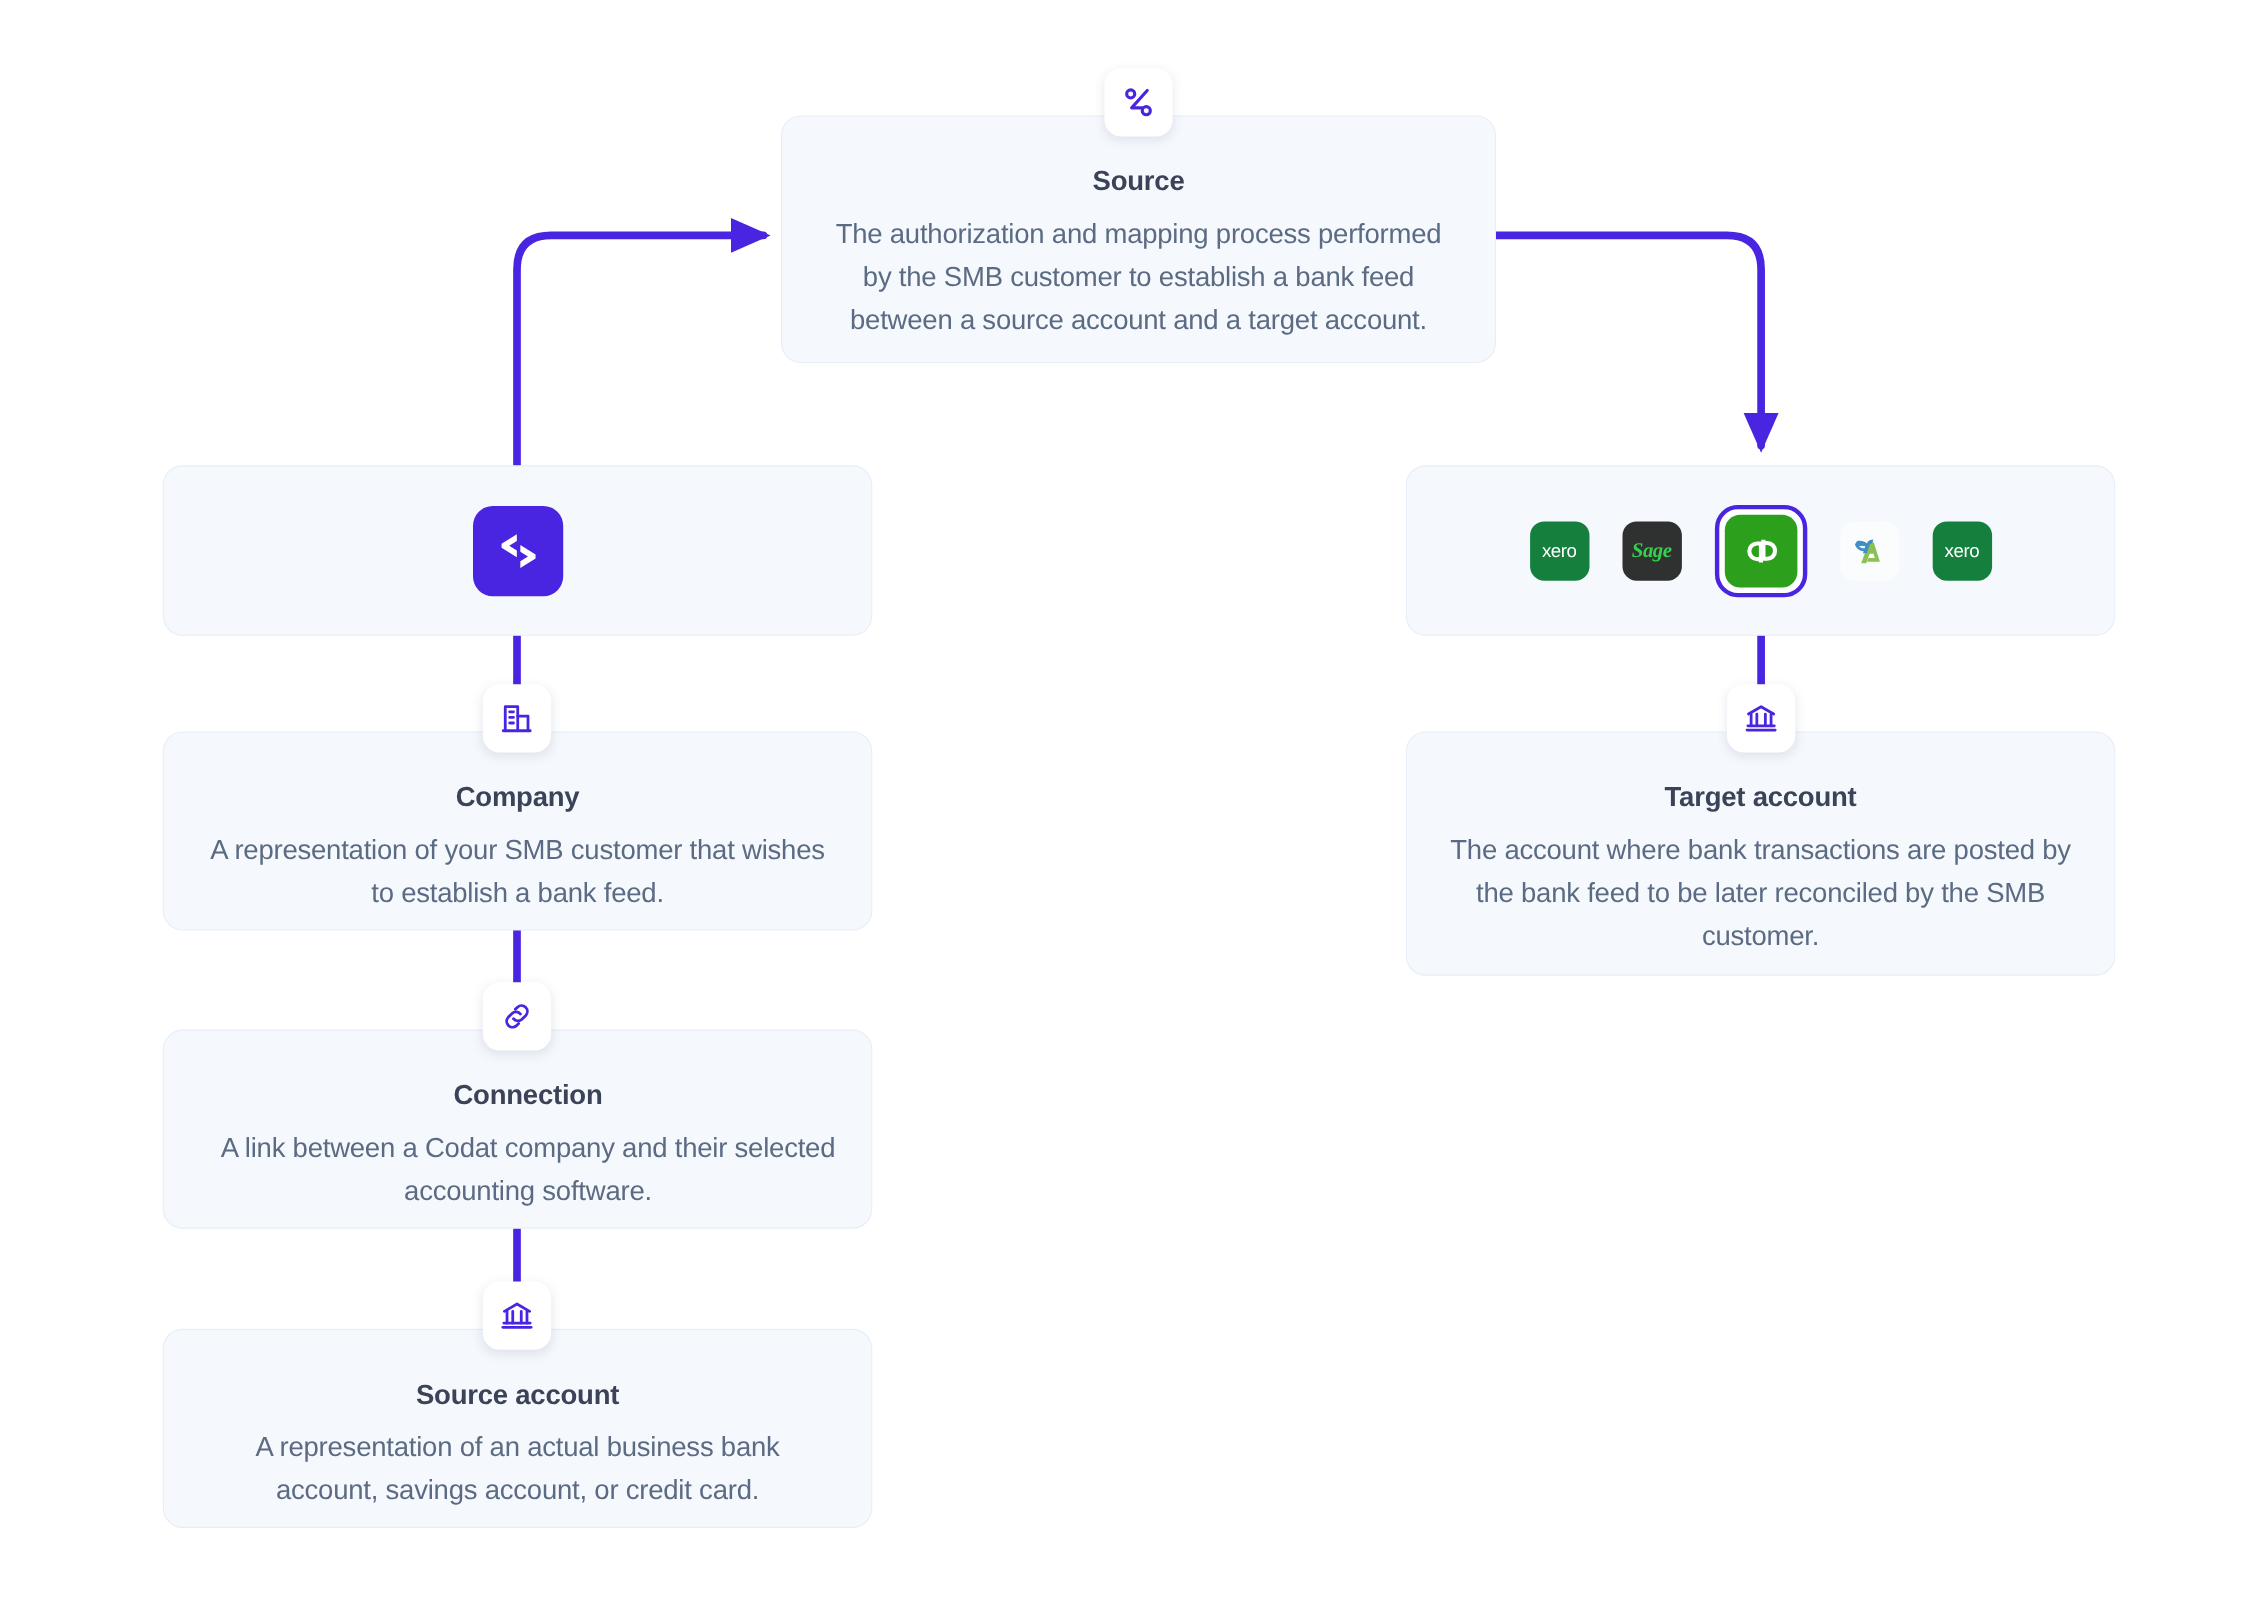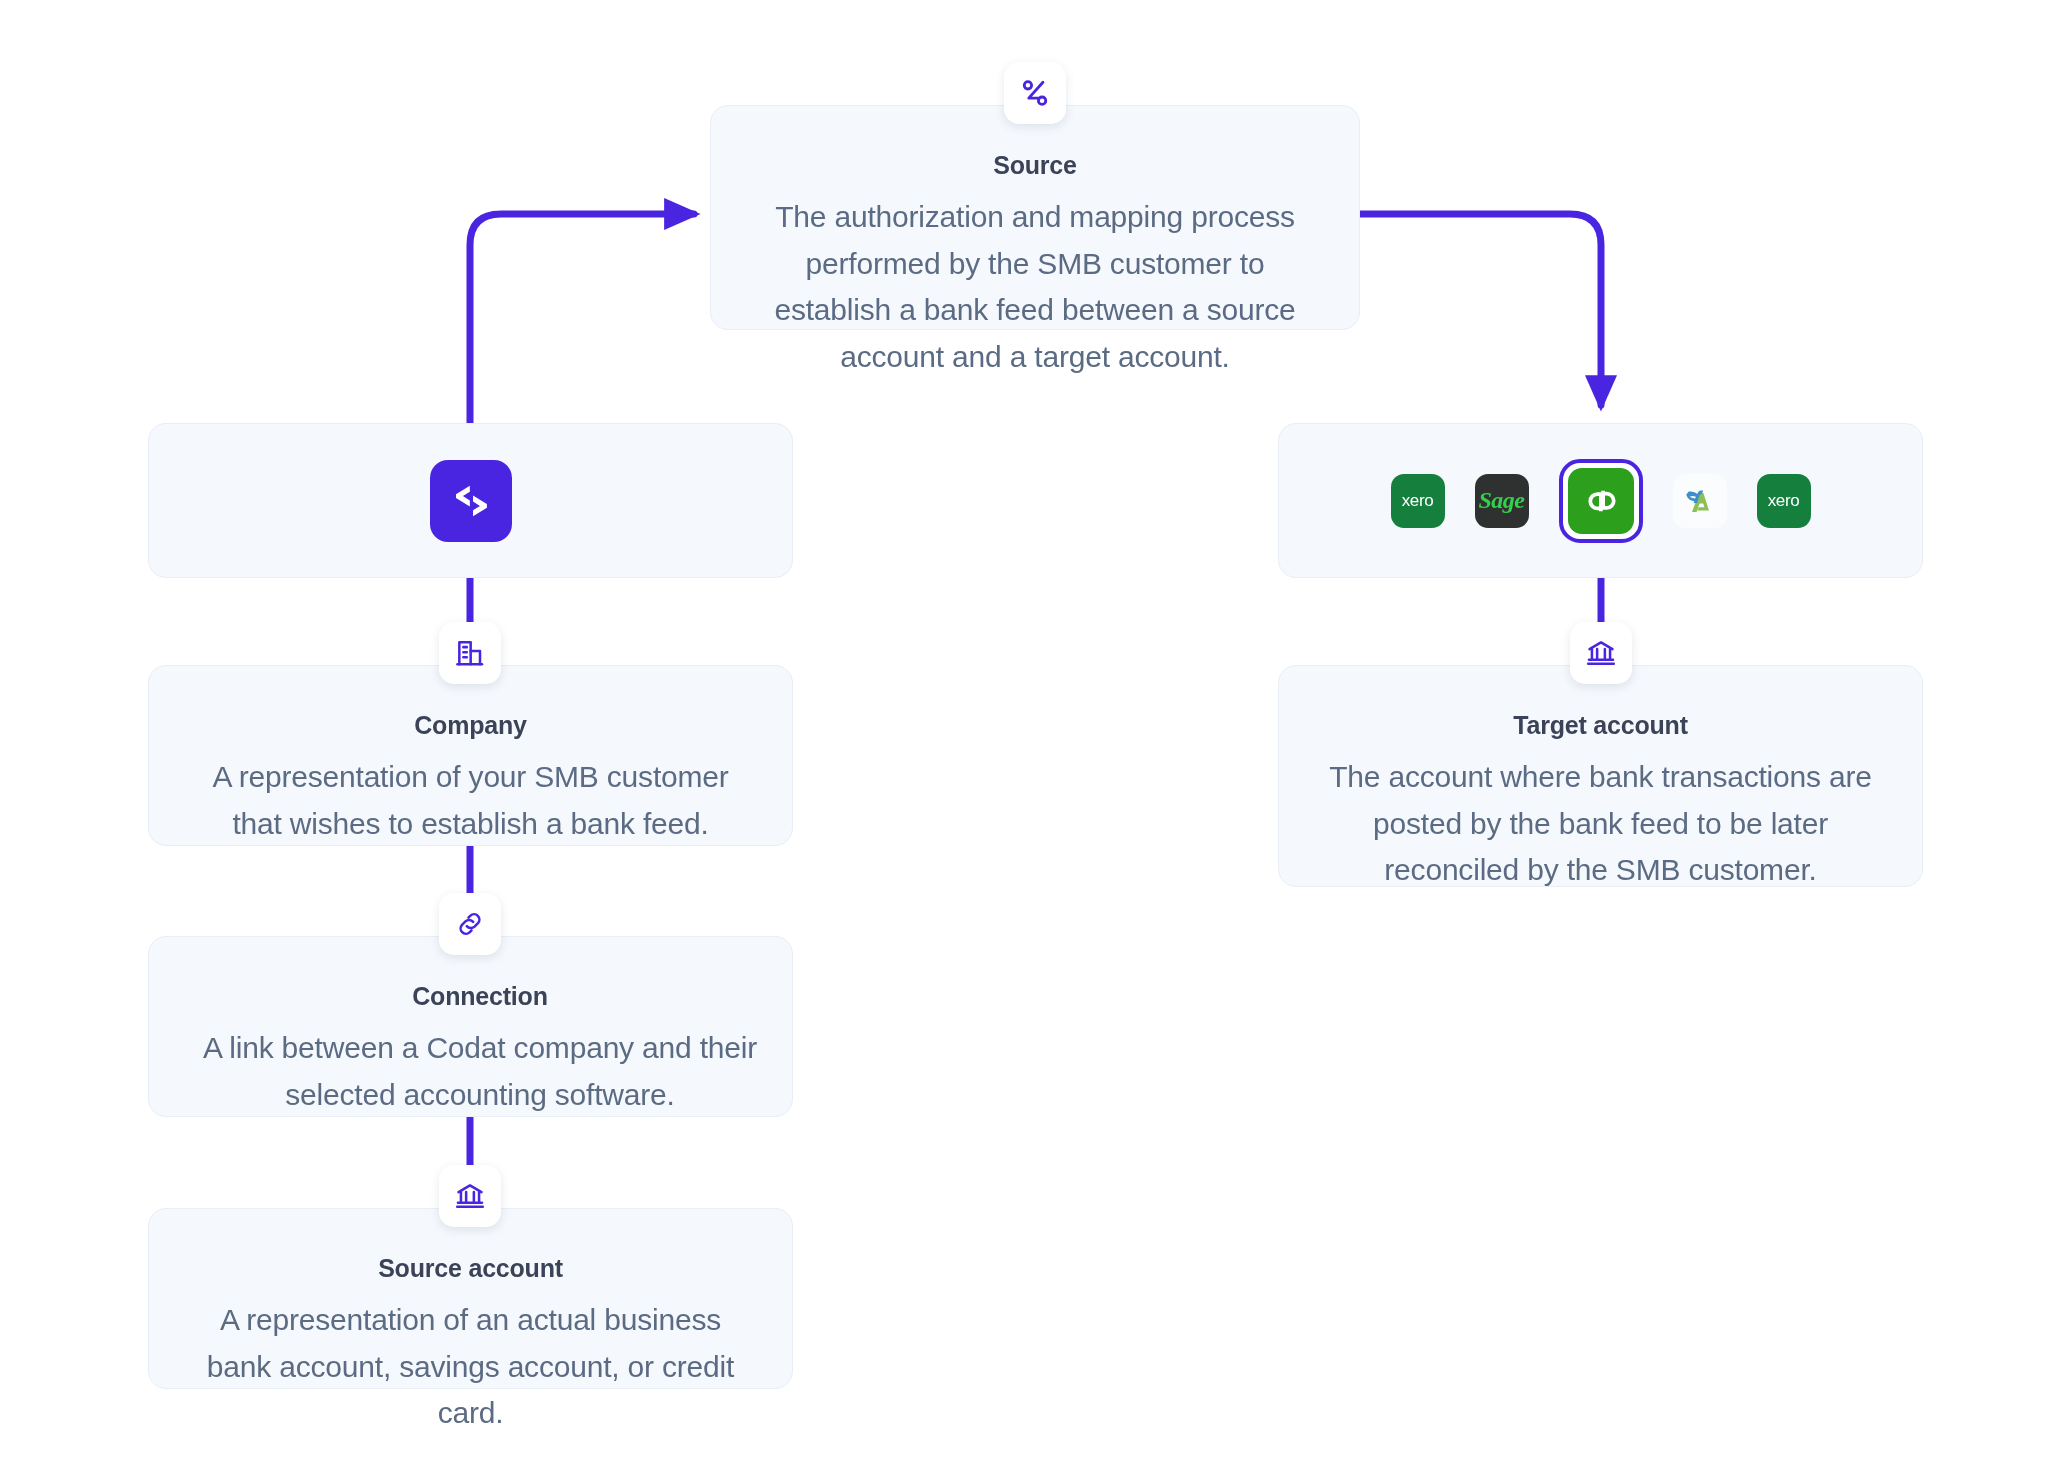--- a/index.html
+++ b/index.html
@@ -42,21 +42,21 @@
   }
   .card-title {
     font-size: 25px;
     font-weight: bold;
     color: #3a4357;
     letter-spacing: -0.2px;
     margin: 0 0 14px 0;
     line-height: 1.2;
   }
   .card-desc {
-    font-size: 30px;
+    font-size: 25px;
     color: #5b6b83;
     line-height: 1.55;
     margin: 4px;
     letter-spacing: -0.2px;
   }
 
   
   .badge {
     position: absolute;
     width: 62px;
@@ -134,21 +134,21 @@
     justify-content: center;
     flex: none;
   }
   .xero-txt {
     font-size: 17px;
     color: #ffffff;
     letter-spacing: -0.4px;
     font-family: "Liberation Sans", sans-serif;
   }
   .sage-txt {
-    font-size: 24px;
+    font-size: 19px;
     color: #35d04b;
     font-family: "Liberation Serif", serif;
     font-style: italic;
     font-weight: bold;
     letter-spacing: -0.5px;
   }
 </style>
 </head>
 <body>
 

